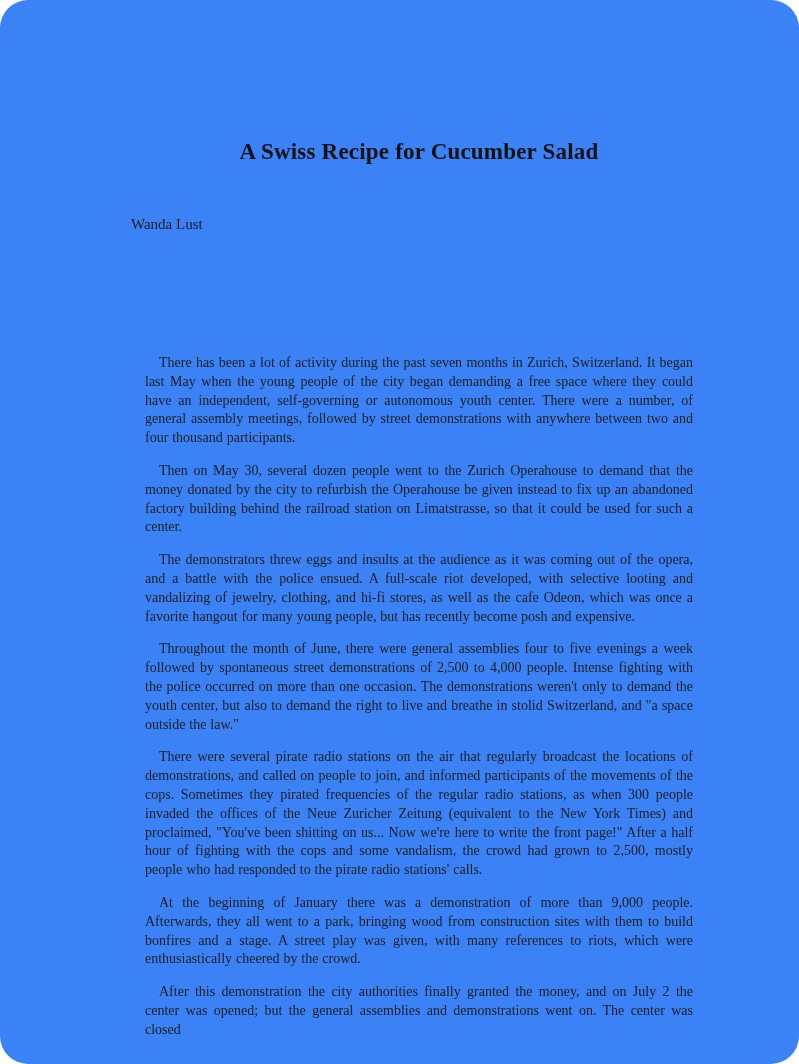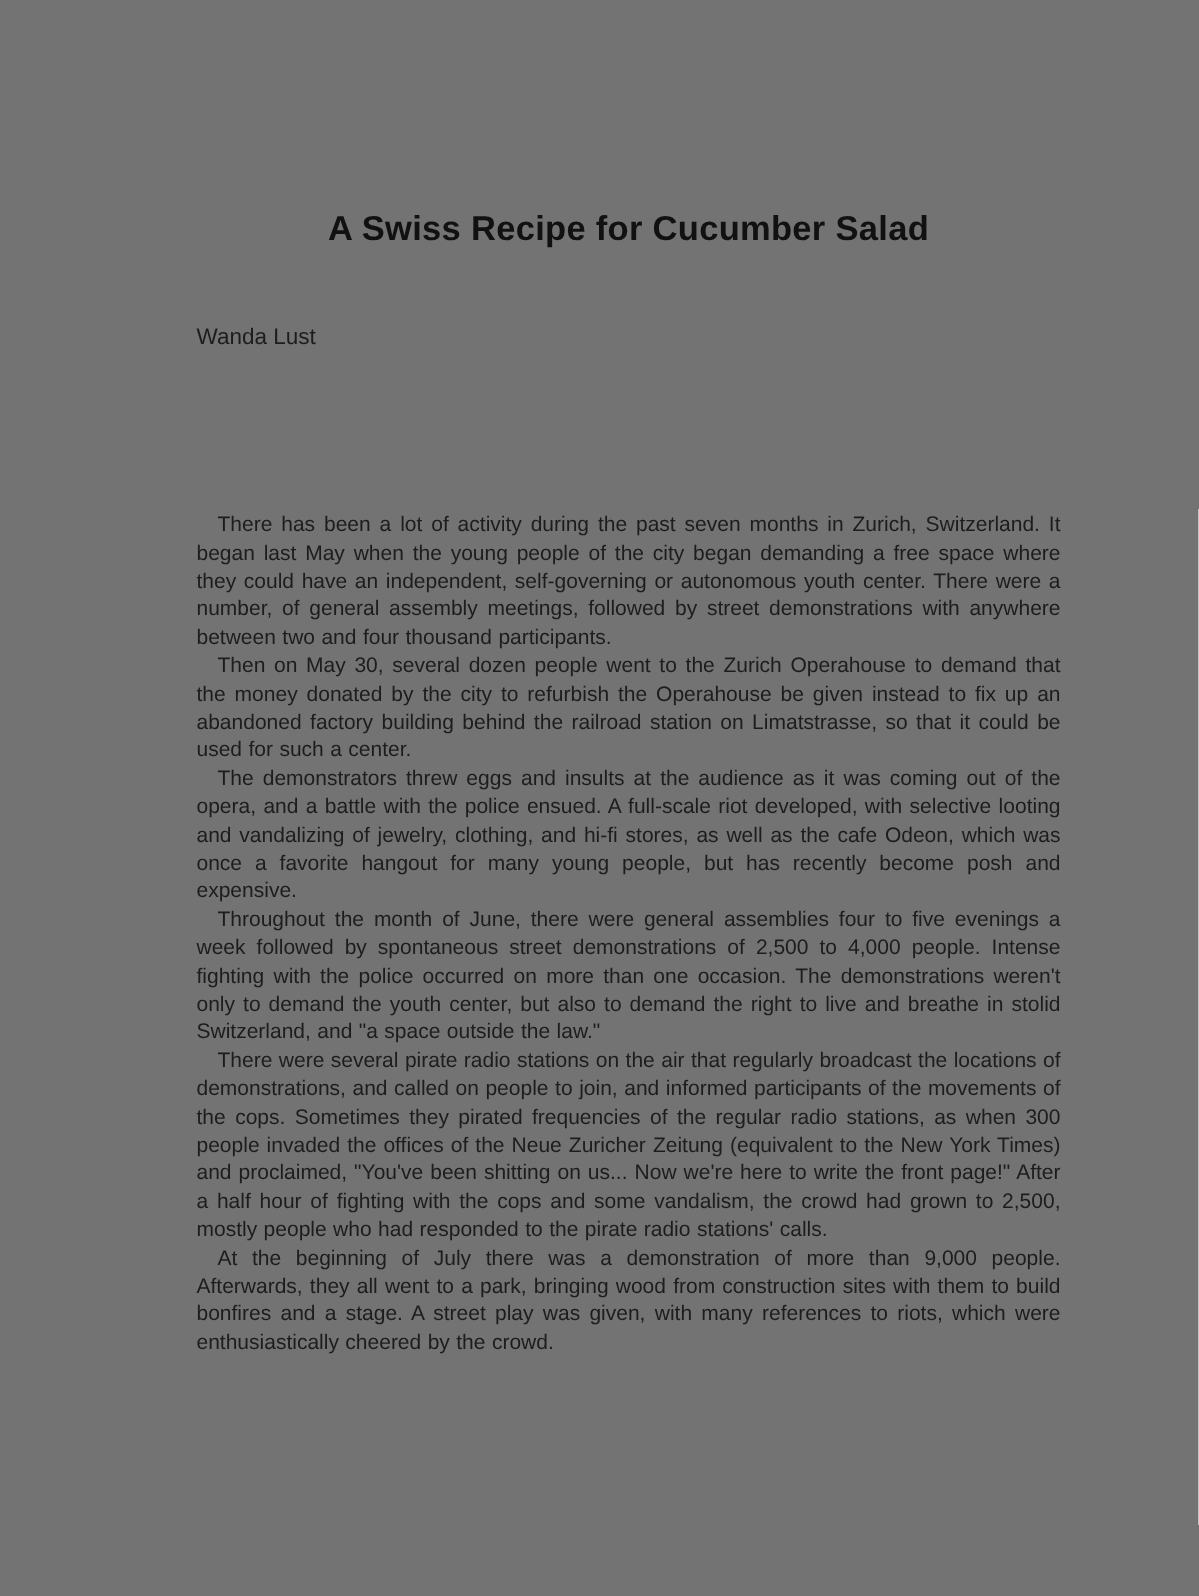--- a/index.html
+++ b/index.html
@@ -4,24 +4,25 @@
 <style>
   html, body {
     margin: 0;
     padding: 0;
     background: #ffffff;
   }
   .page {
     position: relative;
     width: 799px;
     height: 1064px;
-    background: #737373;
+    background: #3b82f6;
     overflow: hidden;
-    font-family: Liberation Sans, sans-serif;
+    font-family: Liberation Serif, serif;
     color: #1d1d1d;
+    border-radius: 28px;
   }
   .doc-title {
     position: absolute;
     top: 139px;
     left: 131px;
     width: 576px;
     margin: 0;
     text-align: center;
     font-size: 23px;
     font-weight: bold;
@@ -47,32 +48,33 @@
     position: absolute;
     top: 340px;
     left: 131px;
     width: 576px;
     font-size: 14px;
     line-height: 18.8px;
     text-align: justify;
     word-spacing: 0.4px;
   }
   .doc-body p {
-    margin: 0;
+    margin: 14px;
     padding: 0;
     text-indent: 14px;
   }
 </style>
 </head>
 <body>
 
 <div class="page">
   <h1 class="doc-title">A Swiss Recipe for Cucumber Salad</h1>
   <div class="doc-author">Wanda Lust</div>
   <div class="doc-body">
     <p>There has been a lot of activity during the past seven months in Zurich, Switzerland. It began last May when the young people of the city began demanding a free space where they could have an independent, self-governing or autonomous youth center. There were a number, of general assembly meetings, followed by street demonstrations with anywhere between two and four thousand participants.</p>
     <p>Then on May 30, several dozen people went to the Zurich Operahouse to demand that the money donated by the city to refurbish the Operahouse be given instead to fix up an abandoned factory building behind the railroad station on Limatstrasse, so that it could be used for such a center.</p>
     <p>The demonstrators threw eggs and insults at the audience as it was coming out of the opera, and a battle with the police ensued. A full-scale riot developed, with selective looting and vandalizing of jewelry, clothing, and hi-fi stores, as well as the cafe Odeon, which was once a favorite hangout for many young people, but has recently become posh and expensive.</p>
     <p>Throughout the month of June, there were general assemblies four to five evenings a week followed by spontaneous street demonstrations of 2,500 to 4,000 people. Intense fighting with the police occurred on more than one occasion. The demonstrations weren't only to demand the youth center, but also to demand the right to live and breathe in stolid Switzerland, and "a space outside the law."</p>
     <p>There were several pirate radio stations on the air that regularly broadcast the locations of demonstrations, and called on people to join, and informed participants of the movements of the cops. Sometimes they pirated frequencies of the regular radio stations, as when 300 people invaded the offices of the Neue Zuricher Zeitung (equivalent to the New York Times) and proclaimed, "You've been shitting on us... Now we're here to write the front page!" After a half hour of fighting with the cops and some vandalism, the crowd had grown to 2,500, mostly people who had responded to the pirate radio stations' calls.</p>
-    <p>At the beginning of July there was a demonstration of more than 9,000 people. Afterwards, they all went to a park, bringing wood from construction sites with them to build bonfires and a stage. A street play was given, with many references to riots, which were enthusiastically cheered by the crowd.</p>
+    <p>At the beginning of January there was a demonstration of more than 9,000 people. Afterwards, they all went to a park, bringing wood from construction sites with them to build bonfires and a stage. A street play was given, with many references to riots, which were enthusiastically cheered by the crowd.</p>
+    <p>After this demonstration the city authorities finally granted the money, and on July 2 the center was opened; but the general assemblies and demonstrations went on. The center was closed</p>
   </div>
 </div>
 
 </body></html>

